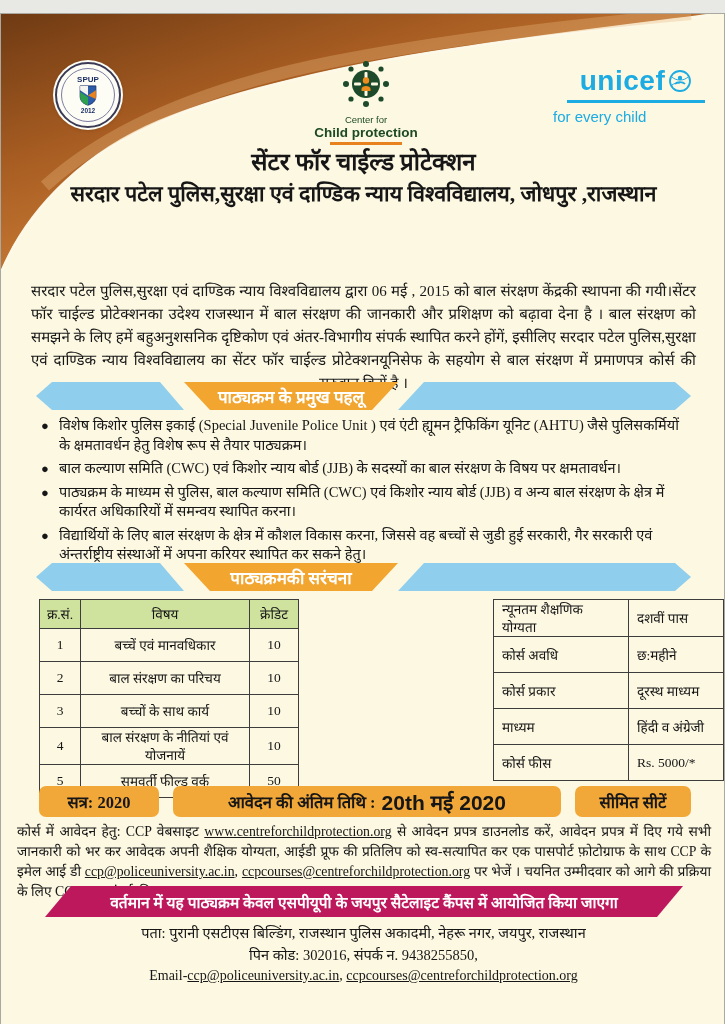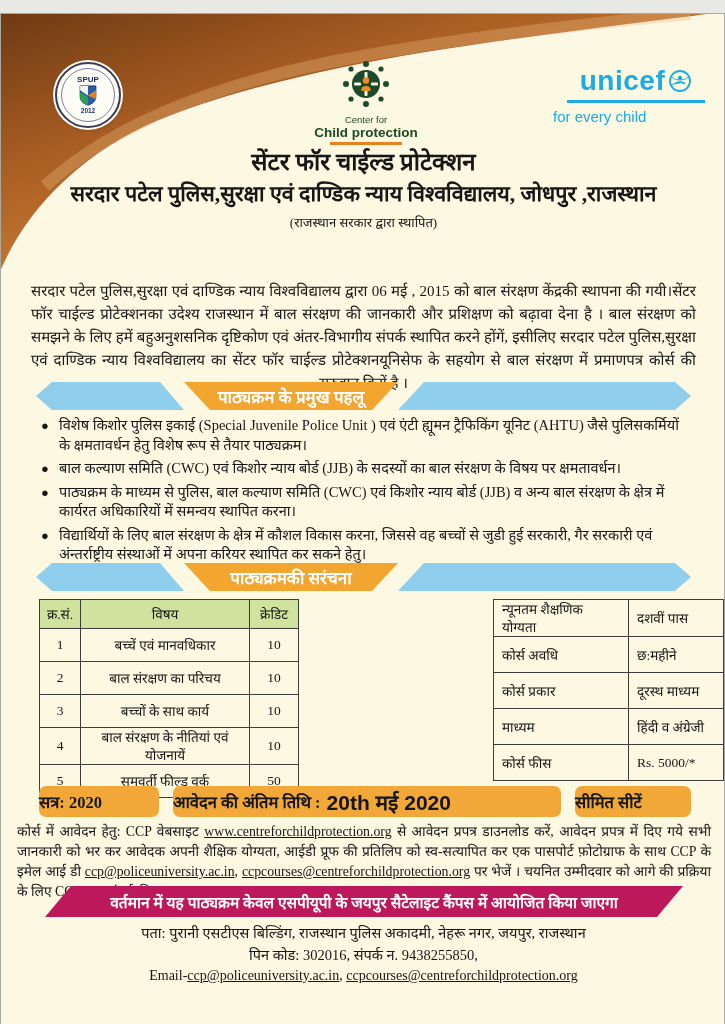--- a/index.html
+++ b/index.html
@@ -69,21 +69,21 @@
   .hex-y{left:20px;top:16px;width:146px;height:134px;background:#f5b731;transform:rotate(16deg);}
   .hex-t{left:2px;top:4px;width:152px;height:142px;background:#20809b;transform:rotate(-7deg);}
   .hex-txt{position:absolute;left:2px;top:4px;width:152px;height:142px;display:flex;flex-direction:column;
     align-items:center;justify-content:center;color:#fff;font-weight:bold;font-size:16.5px;line-height:25px;}
   
   .itable{left:492px;top:585px;}
   .itable td{border:1.5px solid #3d3d3d;font-size:13.5px;height:35px;padding:0 8px;}
   .itable td.lab{width:122px;} .itable td.val{width:80px;}
   
   .pill{top:772px;height:31px;background:#f2a839;border-radius:7px;display:flex;
-    align-items:center;font-weight:bold;font-size:16.5px;gap:6px;}
+    align-items:center;justify-content:center;font-weight:bold;font-size:16.5px;gap:6px;}
   .pill1{left:38px;width:120px;} .pill2{left:172px;width:388px;} .pill3{left:574px;width:116px;}
   .pill .dval{font-family:"Liberation Sans",sans-serif;font-size:21px;}
   
   .apply{left:16px;top:808px;width:694px;font-size:13.8px;line-height:20px;text-align:justify;}
   .ulink{text-decoration:underline;cursor:pointer;}
   
   .venue{left:44px;top:872px;width:638px;height:31px;background:#be185d;
     clip-path:polygon(26px 0,100% 0,calc(100% - 26px) 100%,0 100%);
     display:flex;align-items:center;justify-content:center;color:#fff;font-weight:bold;font-size:15.5px;}
   
@@ -159,21 +159,20 @@
         <path d="M4,8 C6,10 9,11 12,11 C15,11 18,10 20,8" fill="none" stroke="#1cabe2" stroke-width="1"></path>
         <path d="M4,16 C6,14.5 8,14 12,14" fill="none" stroke="#1cabe2" stroke-width="1"></path>
       </svg>
     </div>
     <div class="rule"></div>
     <div class="tag">for every child</div>
   </div>
 
   <div class="abs t-center title1">सेंटर फॉर चाईल्ड प्रोटेक्शन</div>
   <div class="abs t-center title2">सरदार पटेल पुलिस,सुरक्षा एवं दाण्डिक न्याय विश्वविद्यालय, जोधपुर ,राजस्थान</div>
-  <div class="abs t-center title3">(राजस्थान सरकार द्वारा स्थापित)</div>
 
   <div class="abs intro">सरदार पटेल पुलिस,सुरक्षा एवं दाण्डिक न्याय विश्वविद्यालय द्वारा 06 मई , 2015 को बाल संरक्षण केंद्रकी स्थापना की गयी।सेंटर फॉर चाईल्ड प्रोटेक्शनका उदेश्य राजस्थान में बाल संरक्षण की जानकारी और प्रशिक्षण को बढ़ावा देना है । बाल संरक्षण को समझने के लिए हमें बहुअनुशसनिक दृष्टिकोण एवं अंतर-विभागीय संपर्क स्थापित करने होंगें, इसीलिए सरदार पटेल पुलिस,सुरक्षा एवं दाण्डिक न्याय विश्वविद्यालय का सेंटर फॉर चाईल्ड प्रोटेक्शनयूनिसेफ के सहयोग से बाल संरक्षण में प्रमाणपत्र कोर्स की सुरुवात कियें है ।</div>
 
   <div class="abs ribbon rb1">
     <div class="rb-left"></div>
     <div class="rb-center">
       <span>पाठ्यक्रम के प्रमुख पहलू</span>
     </div>
     <div class="rb-right"></div>
   </div>

